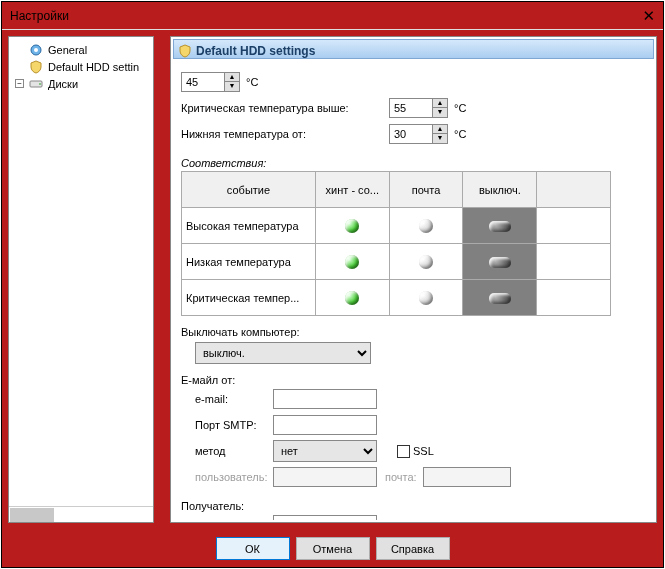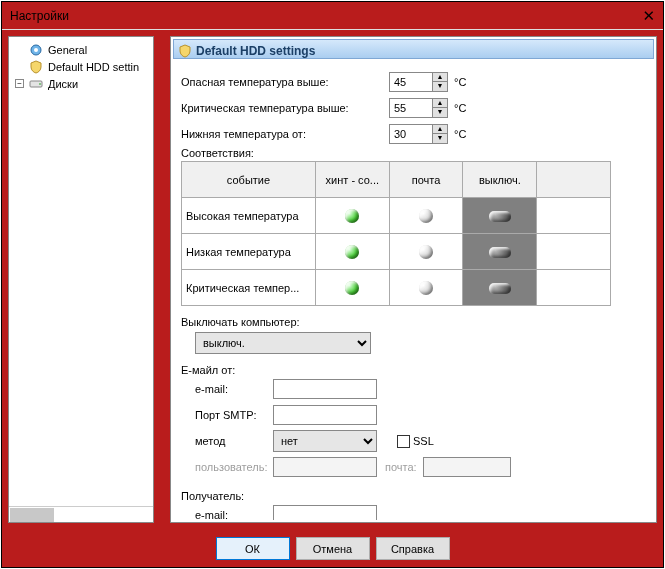--- a/index.html
+++ b/index.html
@@ -27,21 +27,21 @@
 
 .row { display: flex; align-items: center; height: 26px; }
 .row .rl { width: 208px; }
 .spin-wrap { display: inline-flex; align-items: center; }
 .num-input { width: 44px; height: 20px; border: 1px solid #888; padding: 0 4px; font-size: 11px; }
 .spin-btns { display: inline-flex; flex-direction: column; border: 1px solid #888; border-left: none; }
 .spin-btn { width: 14px; height: 9px; background: #e1e1e1; text-align: center; font-size: 7px; line-height: 7px; border-bottom: 1px solid #888; cursor: default; }
 .spin-btn:last-child { border-bottom: none; }
 .unit { margin-left: 6px; }
 
-.section-label { margin-top: 0; margin-bottom: 2px; }
+.section-label { margin-top: 10px; margin-bottom: 2px; font-style: italic; }
 
 .grid { border-collapse: collapse; width: 430px; margin-top: 2px; }
 .grid th, .grid td { border: 1px solid #aaa; height: 36px; font-size: 11px; font-weight: normal; }
 .grid th { background: #f0f0f0; text-align: center; }
 .grid td.event { padding: 0 4px; white-space: nowrap; overflow: hidden; text-overflow: ellipsis; }
 .grid td.center { text-align: center; vertical-align: middle; }
 .grid td.dark { background: #808080; }
 .orb { width: 14px; height: 14px; border-radius: 50%; display: inline-block; vertical-align: middle; box-shadow: inset -2px -2px 3px rgba(0,0,0,.35), inset 2px 2px 3px rgba(255,255,255,.9); }
 .orb.green { background: radial-gradient(circle at 30% 30%, #dfffdf, #4cd13a 55%, #1f7a12); }
 .orb.grey { background: radial-gradient(circle at 30% 30%, #fff, #d6d6d6 55%, #9c9c9c); }
@@ -117,21 +117,20 @@
           <svg width="14" height="14" viewBox="0 0 14 14">
               <path d="M7 1 L12 3 V7 C12 10 9.5 12.5 7 13 C4.5 12.5 2 10 2 7 V3 Z" fill="#f5d66b" stroke="#b8922e"></path>
             </svg>
         </span>
         <span class="htext">Default HDD settings</span>
       </div>
 
       <div class="body">
 
         <div class="row">
-          <span class="rl">Опасная температура выше:</span>
           <span class="spin-wrap">
             <input class="num-input" value="45" style="">
             <span class="spin-btns">
               <span class="spin-btn">▲</span>
               <span class="spin-btn">▼</span>
             </span>
           </span>
           <span class="unit">°C</span>
         </div>
 

